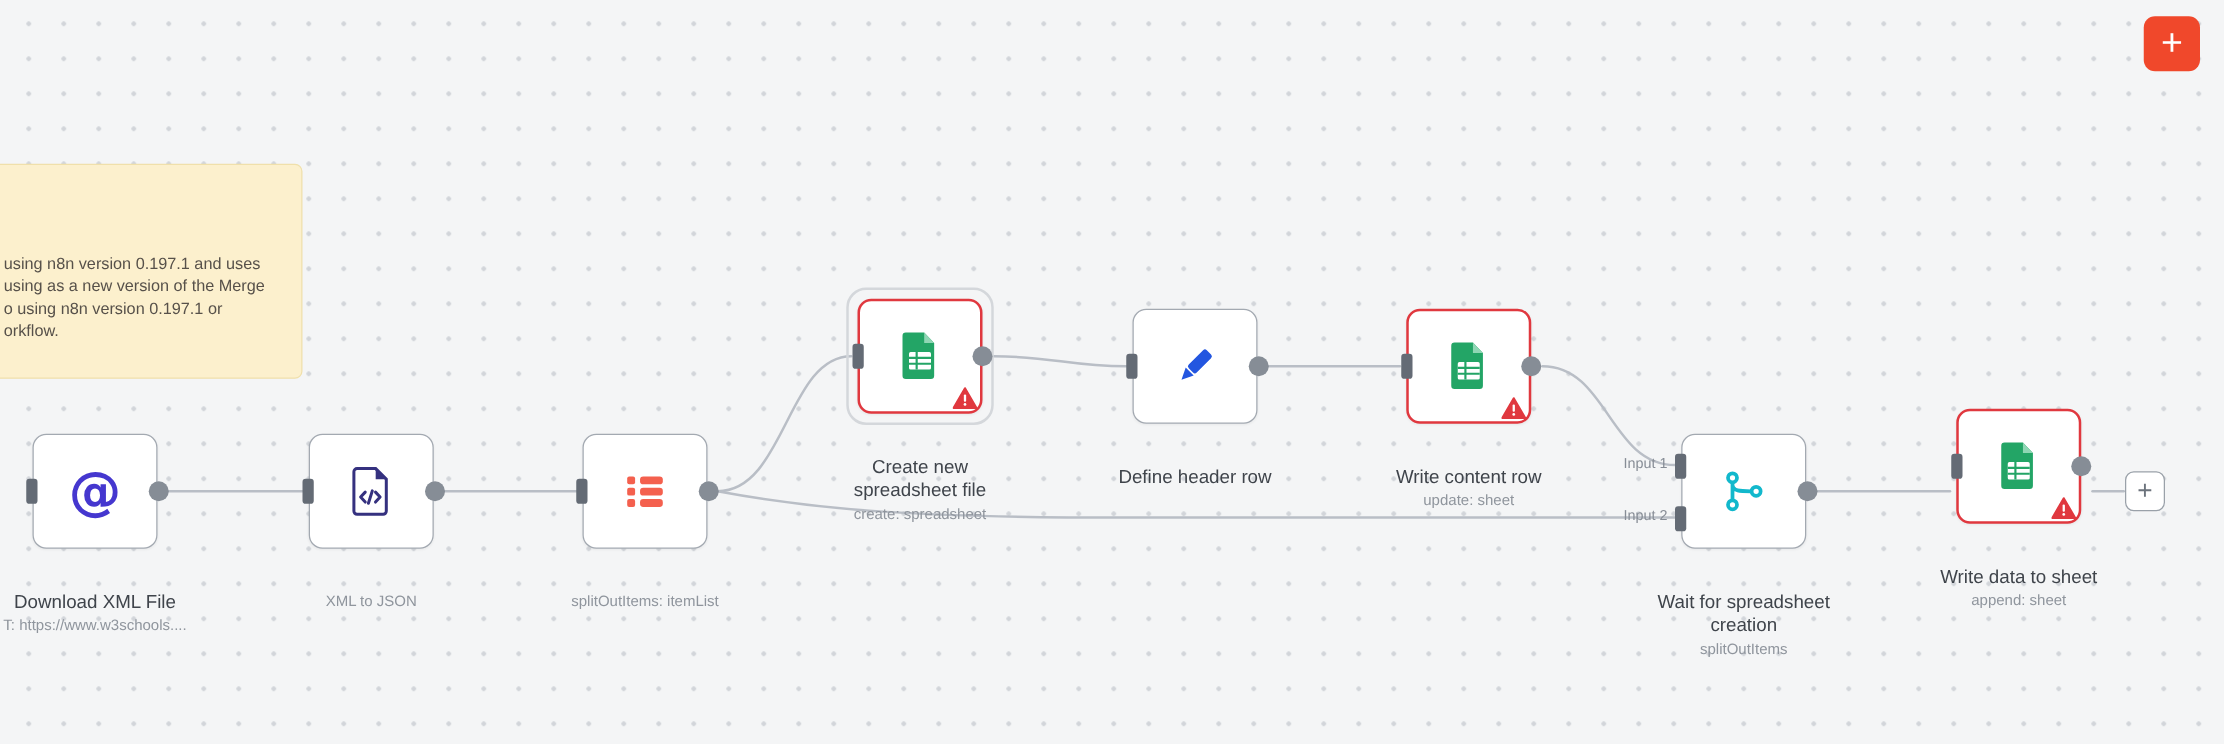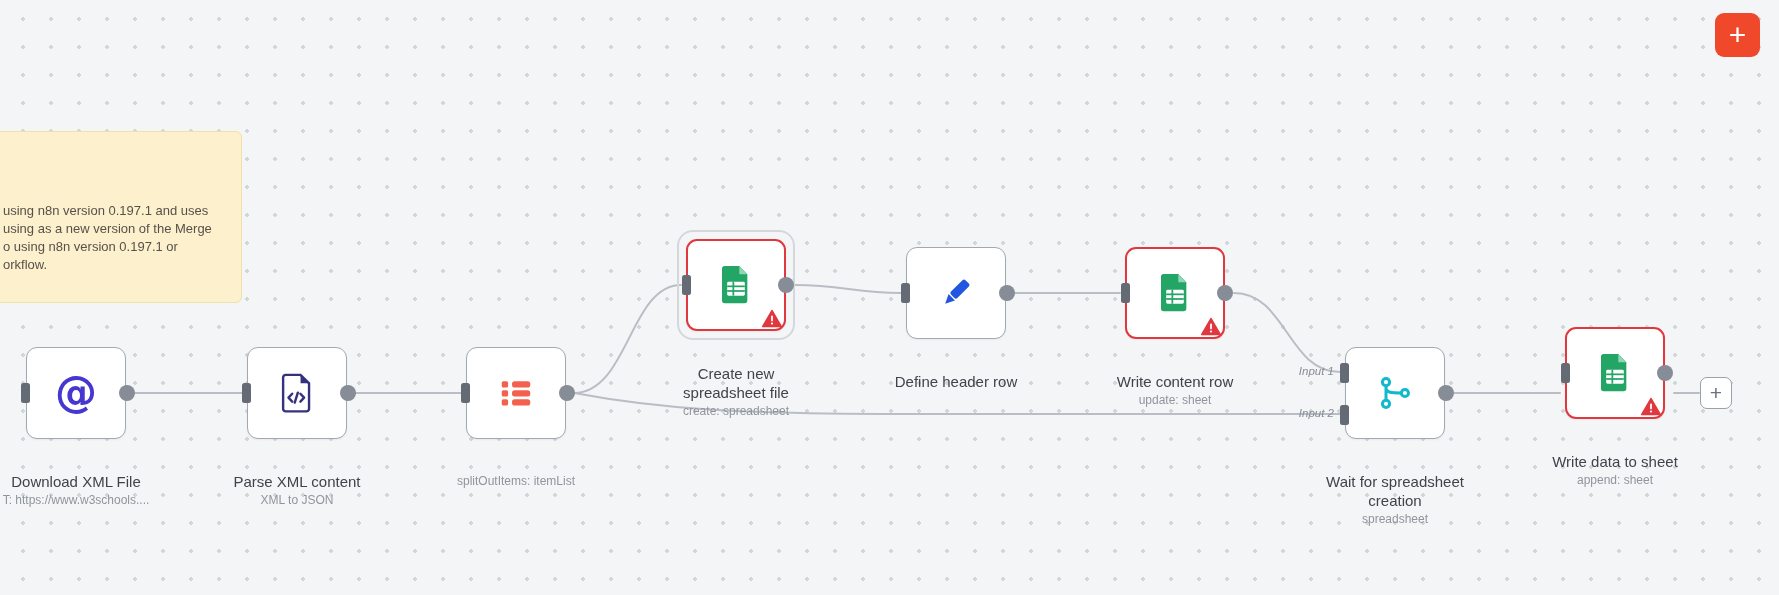--- a/index.html
+++ b/index.html
@@ -50,21 +50,21 @@
 
   .node-label {
     position:absolute; top:100px; left:50%; transform:translateX(-50%);
     width:230px; text-align:center; pointer-events:none;margin-top:25px;
   }
   .node-name { font-size:15px; font-weight:500; color:#3f444b; line-height:19px; }
   .node-sub  { font-size:12px; color:#8f959d; margin-top:2px; line-height:15px; }
 
   .input-label {
     position:absolute; width:100px; text-align:right;
-    font-size:11.5px; color:#878d96; z-index:2;font-style:italic;
+    font-size:11.5px; color:#878d96; z-index:2;
   }
 
   .at-glyph { font-family:"DejaVu Sans",sans-serif; font-weight:bold; font-size:42px; color:#4537cf; line-height:1; }
 
   
   .add-node-btn {
     position:absolute; left:1715px; top:13px; width:45px; height:44px;
     background:#f0482b; color:#ffffff; border:none; border-radius:9px;
     font-size:30px; line-height:42px; text-align:center; cursor:pointer; z-index:3;
   }
@@ -119,21 +119,20 @@
       <path d="M14.5 1.2 l6 6 h-6 z" fill="#35317f"></path>
       <g stroke="#35317f" stroke-width="1.7" fill="none" stroke-linecap="round" stroke-linejoin="round">
         <polyline points="8.6,14.5 6,17.3 8.6,20.1"></polyline>
         <polyline points="14.4,14.5 17,17.3 14.4,20.1"></polyline>
         <line x1="12.6" y1="13.8" x2="10.4" y2="20.8"></line>
       </g>
     </svg>
     <span class="port-out"></span>
   </div>
   <div class="node-label">
-    <div class="node-name">Parse XML content</div>
     <div class="node-sub">XML to JSON</div>
   </div>
 </div>
 
 <div class="node" style="left:466px;top:347px">
   <div class="node-box">
     <span class="port-in"></span>
     <svg viewBox="0 0 24 24" width="38" height="38">
       <g fill="#f4604e">
         <rect x="3" y="4.5" width="4" height="4" rx="1"></rect>
@@ -228,21 +227,21 @@
     <svg viewBox="0 0 24 24" width="36" height="36" fill="none" stroke="#12b8cc" stroke-width="2">
       <circle cx="6" cy="4.8" r="2.4"></circle>
       <circle cx="6" cy="19.2" r="2.4"></circle>
       <circle cx="18.6" cy="12" r="2.4"></circle>
       <path d="M6 7.2 V16.8 M6 8.4 C6 12 10 12 16 12"></path>
     </svg>
     <span class="port-out"></span>
   </div>
   <div class="node-label" style="width:175px">
     <div class="node-name">Wait for spreadsheet creation</div>
-    <div class="node-sub">spreadsheet</div>
+    <div class="node-sub">splitOutItems</div>
   </div>
 </div>
 
 <div class="input-label" style="left:1234px;top:365px">Input 1</div>
 <div class="input-label" style="left:1234px;top:407px">Input 2</div>
 
 <div class="node error" style="left:1565px;top:327px">
   <div class="node-box">
     <span class="port-in"></span>
     <svg viewBox="0 0 24 30" width="32" height="40">

